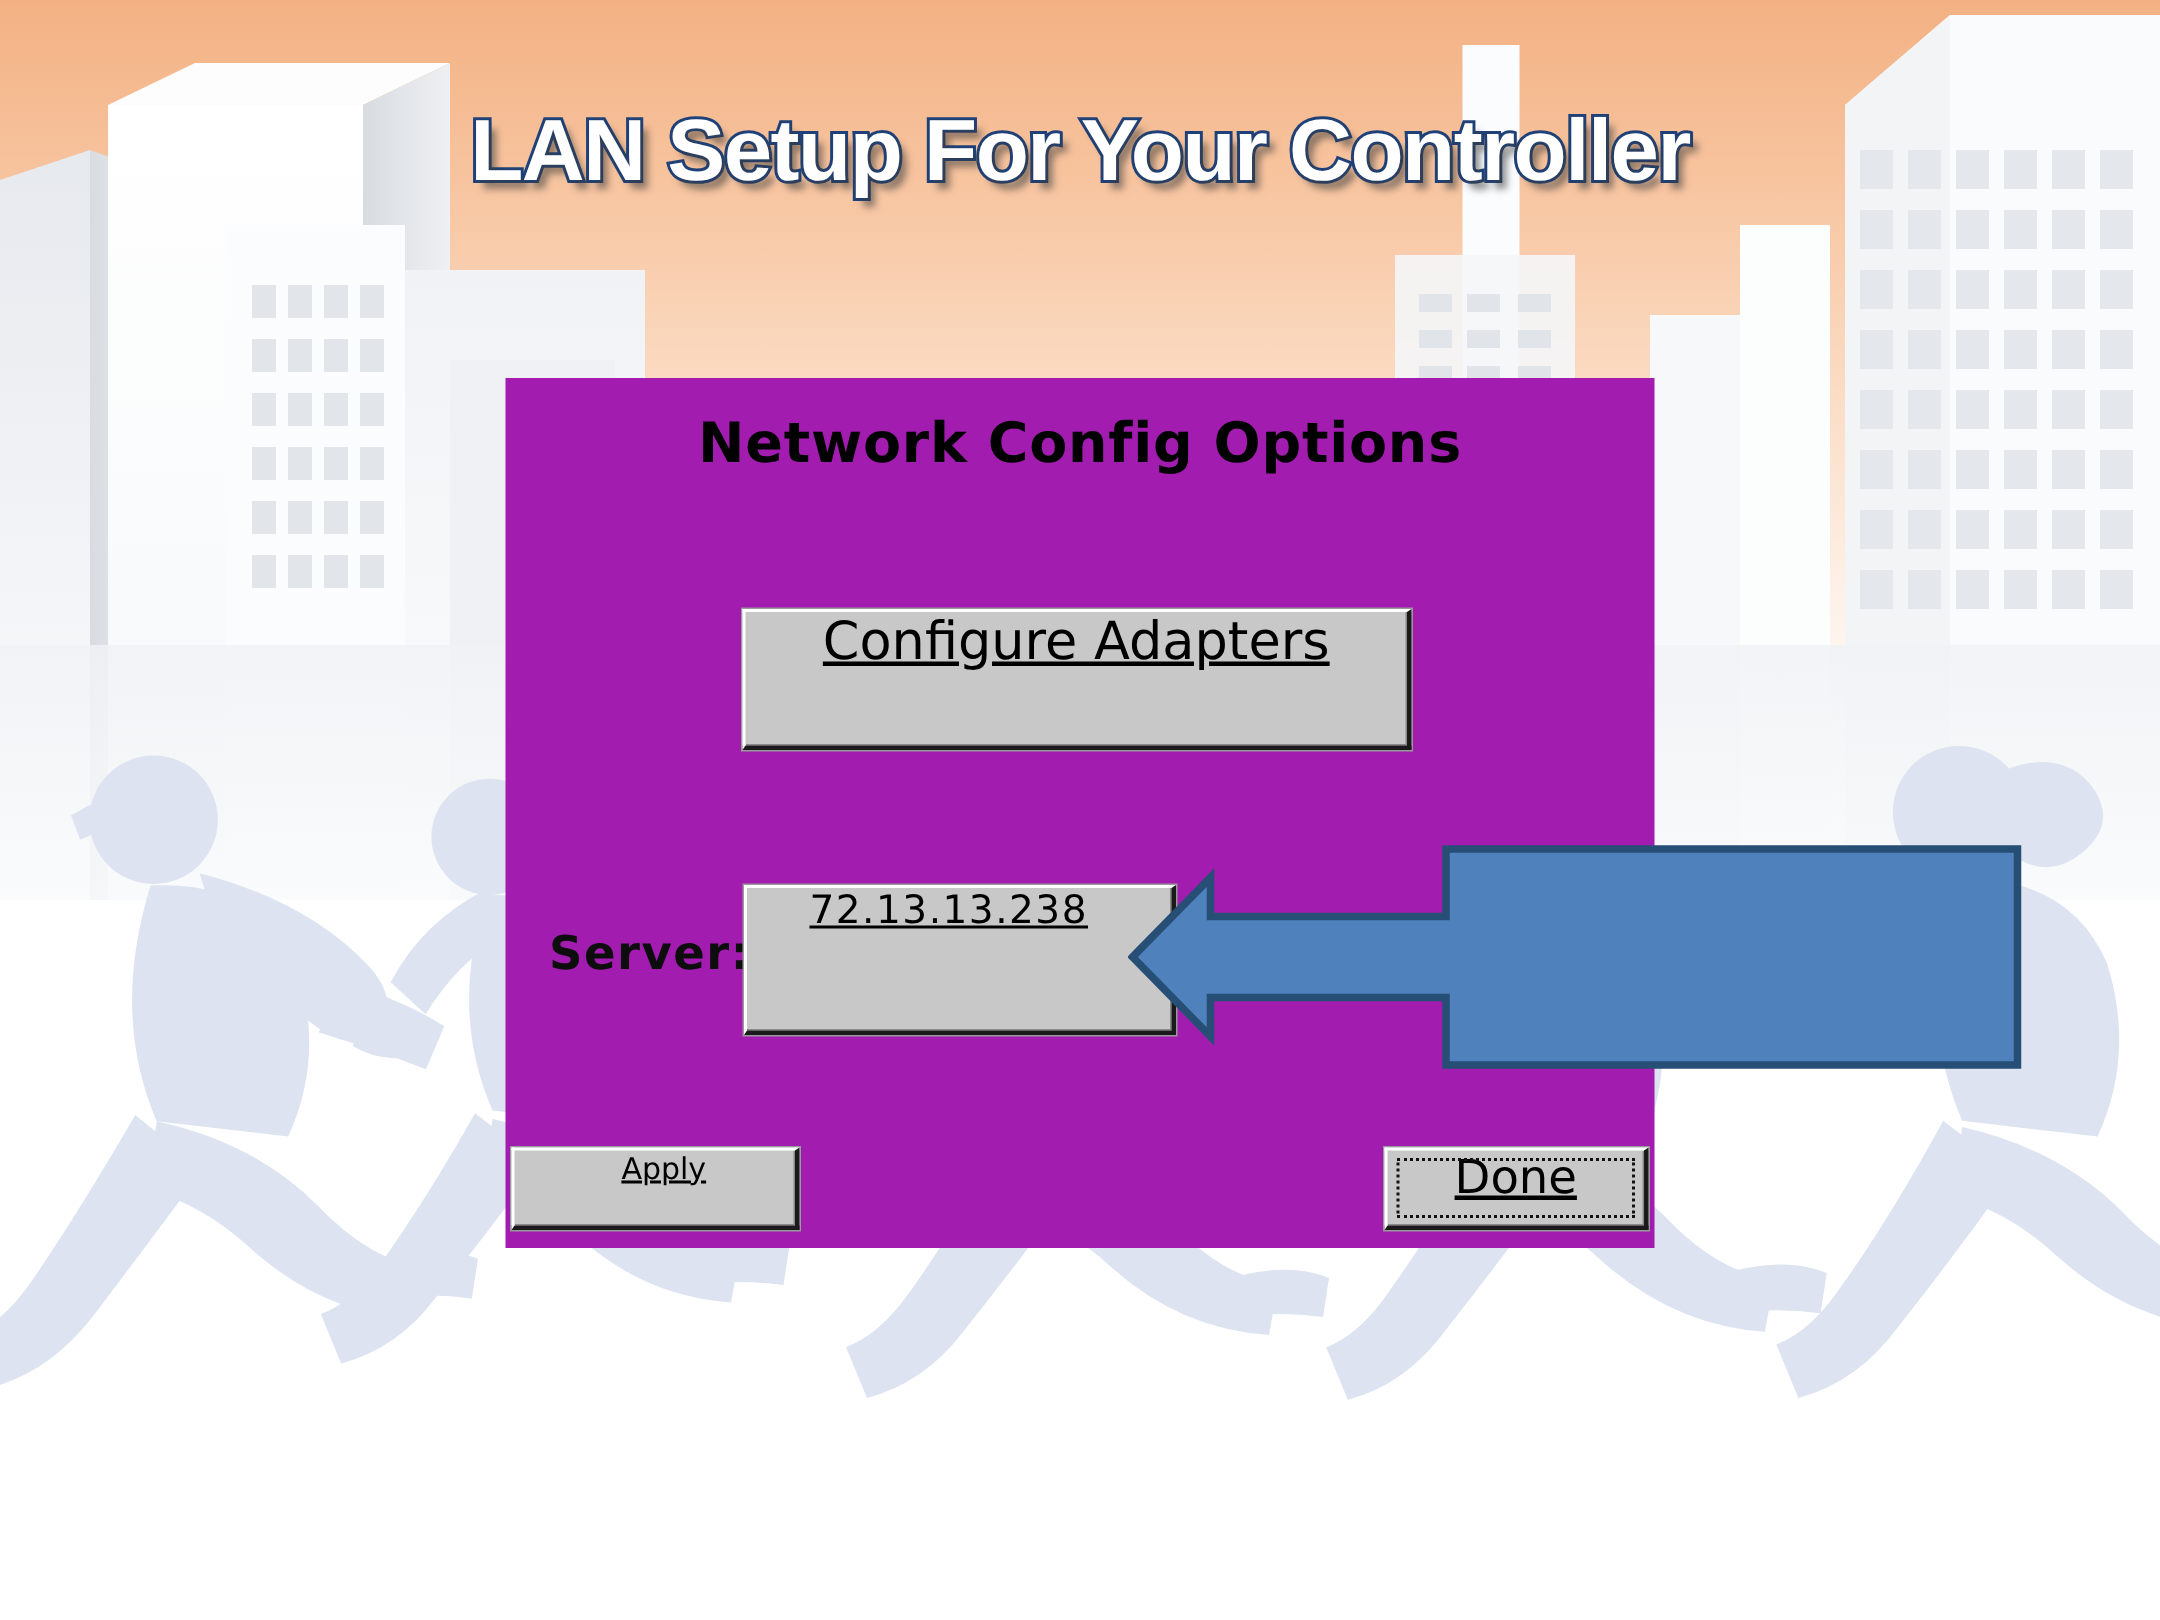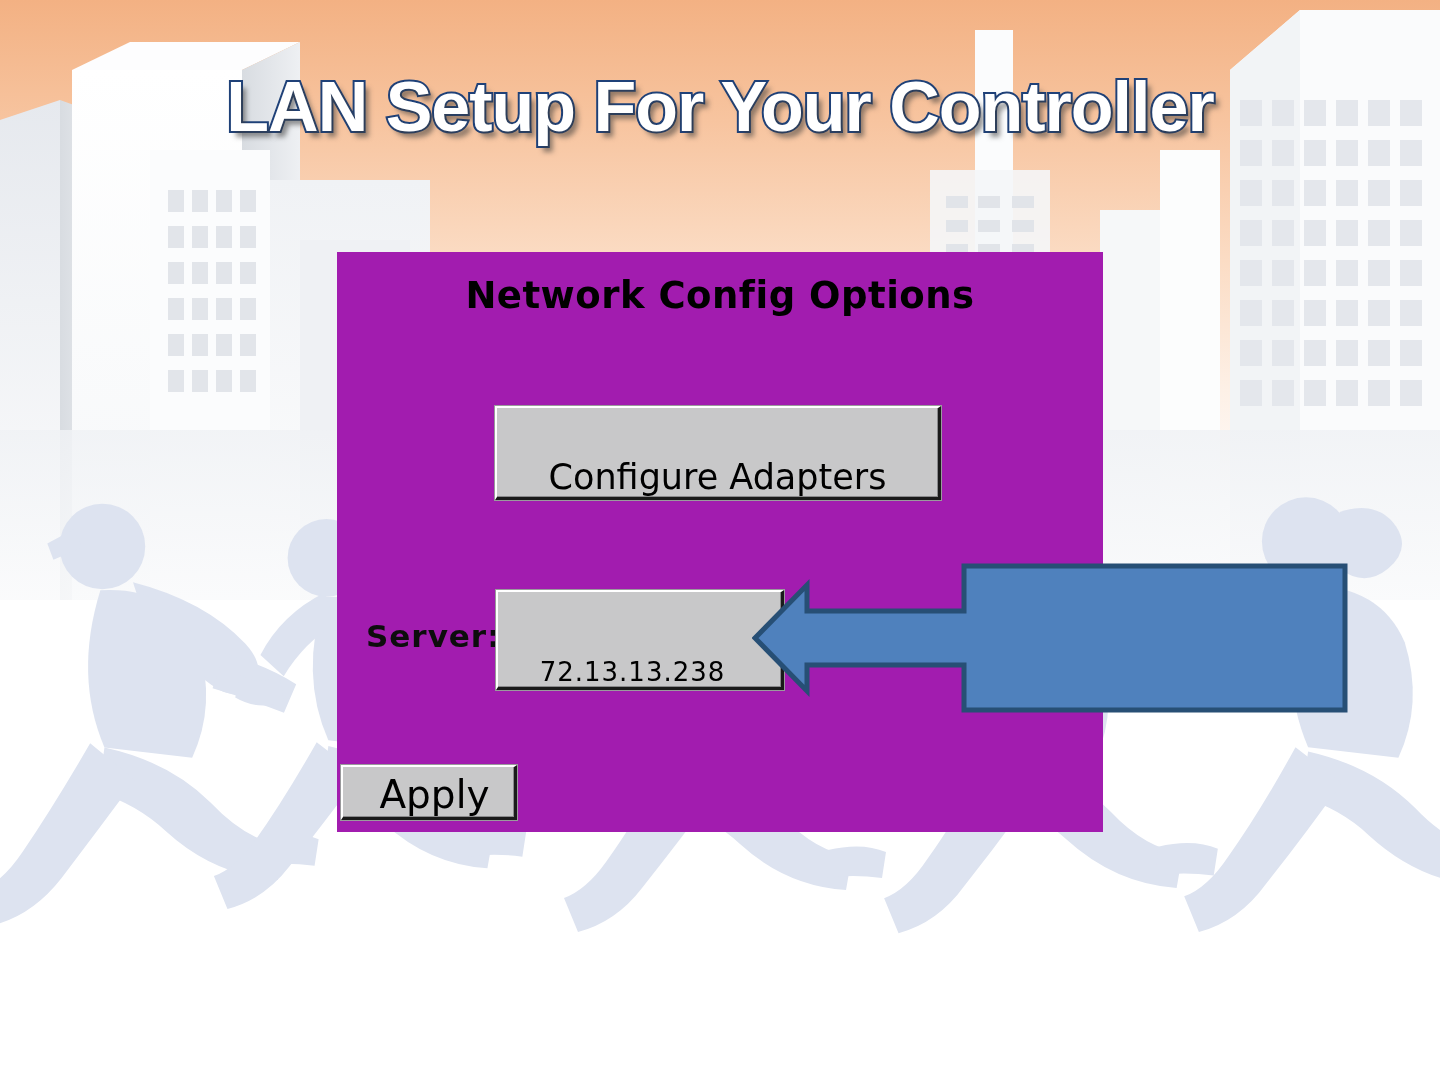--- a/index.html
+++ b/index.html
@@ -44,21 +44,21 @@
   .runners { position: absolute; left: 0; bottom: 0; width: 1440px; height: 620px; }
 
   
   #title {
     position: absolute;
     left: 0; top: 72px;
     width: 1440px;
     text-align: center;
     font-family: "Liberation Sans", sans-serif;
     font-weight: bold;
-    font-size: 70px;
+    font-size: 58px;
     letter-spacing: -1px;
     line-height: 1;
     color: #ffffff;
     -webkit-text-stroke: 4px #1f4178;
     paint-order: stroke fill;
     text-shadow: 5px 6px 5px rgba(60,60,60,0.55);
     white-space: nowrap;
     user-select: none;
   }
 
@@ -88,25 +88,26 @@
     position: absolute;
     background: #c8c8c9;
     border-top: 2px solid #ffffff;
     border-left: 2px solid #ffffff;
     border-right: 3px solid #1a1a1a;
     border-bottom: 3px solid #1a1a1a;
     box-shadow: inset -1px -1px 0 0 #8a8a8c,
                  0 0 0 1px #9a9a9c;
     box-sizing: border-box;
     display: flex;
-    align-items: flex-end;
+    align-items: flex-start;
     justify-content: center;
     font-family: "DejaVu Sans", sans-serif;
     color: #000000;
     user-select: none;
+    text-decoration: underline;
   }
 
   #configure-adapters {
     left: 158px; top: 154px;
     width: 446px; height: 94px;
     font-size: 35px;
   }
   
   #server-row { position: absolute; left: 0; top: 338px; width: 766px; height: 100px; }
   #server-row .lbl {
@@ -123,22 +124,22 @@
     left: 159px; top: 338px;
     width: 288px; height: 100px;
     font-size: 26px;
     letter-spacing: 1px;
     justify-content: center;
     padding-right: 14px;
   }
 
   #apply-button {
     left: 4px; top: 513px;
-    width: 176px; height: 55px;
-    font-size: 39px;
+    width: 192px; height: 55px;
+    font-size: 20px;
     padding-left: 12px;
   }
   #done-button {
     left: 586px; top: 513px;
     width: 176px; height: 55px;
     font-size: 31px;
   }
   #done-focus {
     position: absolute;
     left: 6px; top: 5px;
@@ -369,20 +370,24 @@
     </div>
 
     <div class="bevel" id="server-field" style="background: rgb(200, 200, 201);">
       <span>72.13.13.238</span>
     </div>
 
     <div class="bevel" id="apply-button" style="background: rgb(200, 200, 201);">
       <span>Apply</span>
     </div>
 
+    <div class="bevel" id="done-button" style="background: rgb(200, 200, 201);">
+      <span>Done</span>
+      <span id="done-focus"></span>
+    </div>
 
   </div>
 
   <svg id="callout-arrow" viewBox="0 0 596 150">
     <polygon id="arrow-poly" points="3,75 55,22 55,48 212,48 212,3 593,3 593,147 212,147 212,102 55,102 55,128" fill="#4f81bd" stroke="#274f75" stroke-width="5" stroke-linejoin="miter"></polygon>
   </svg>
 
 </div>
 
 </body></html>

